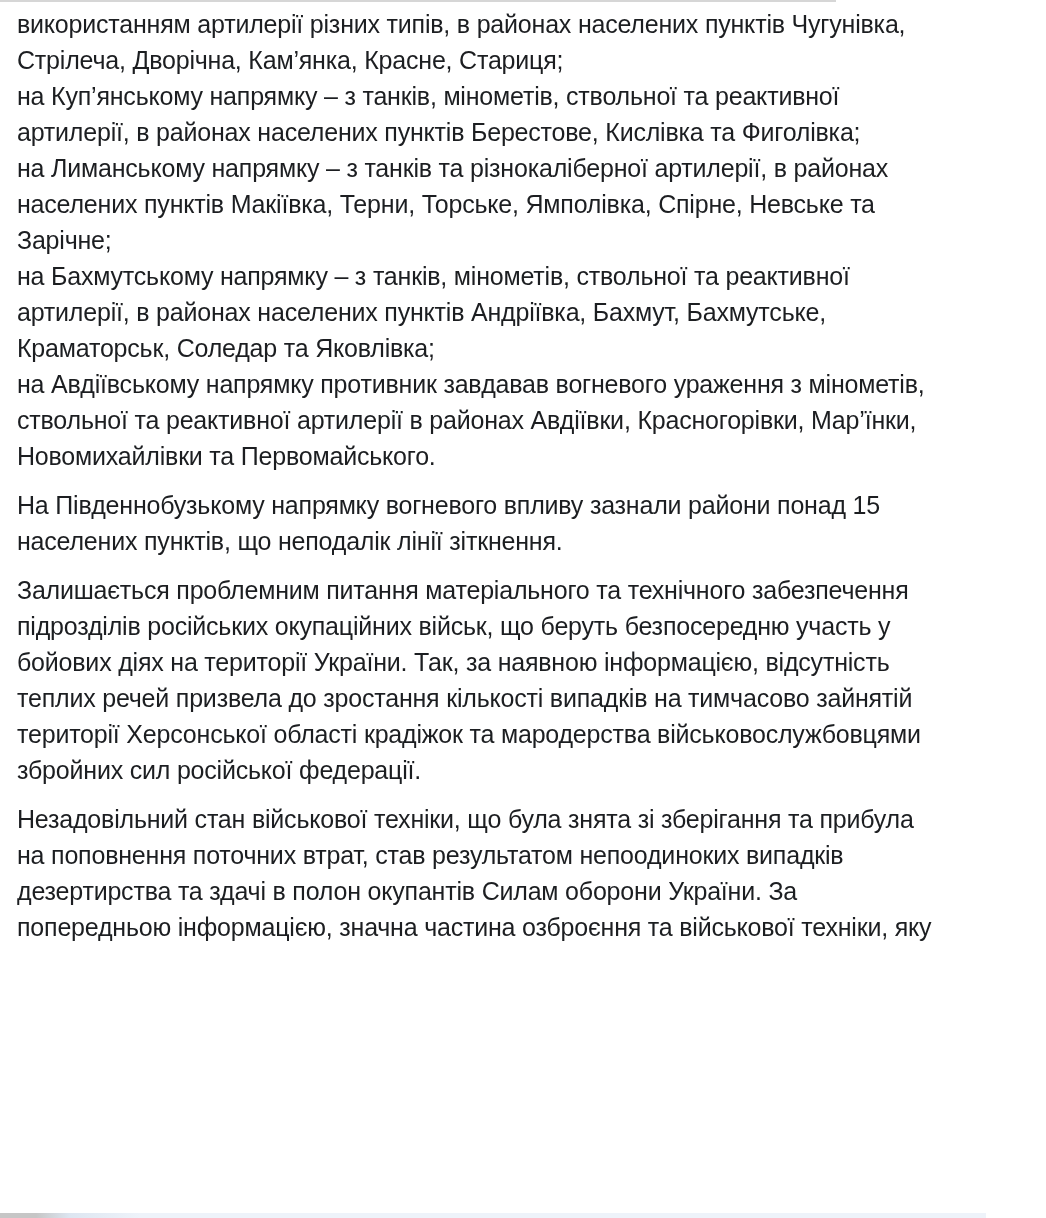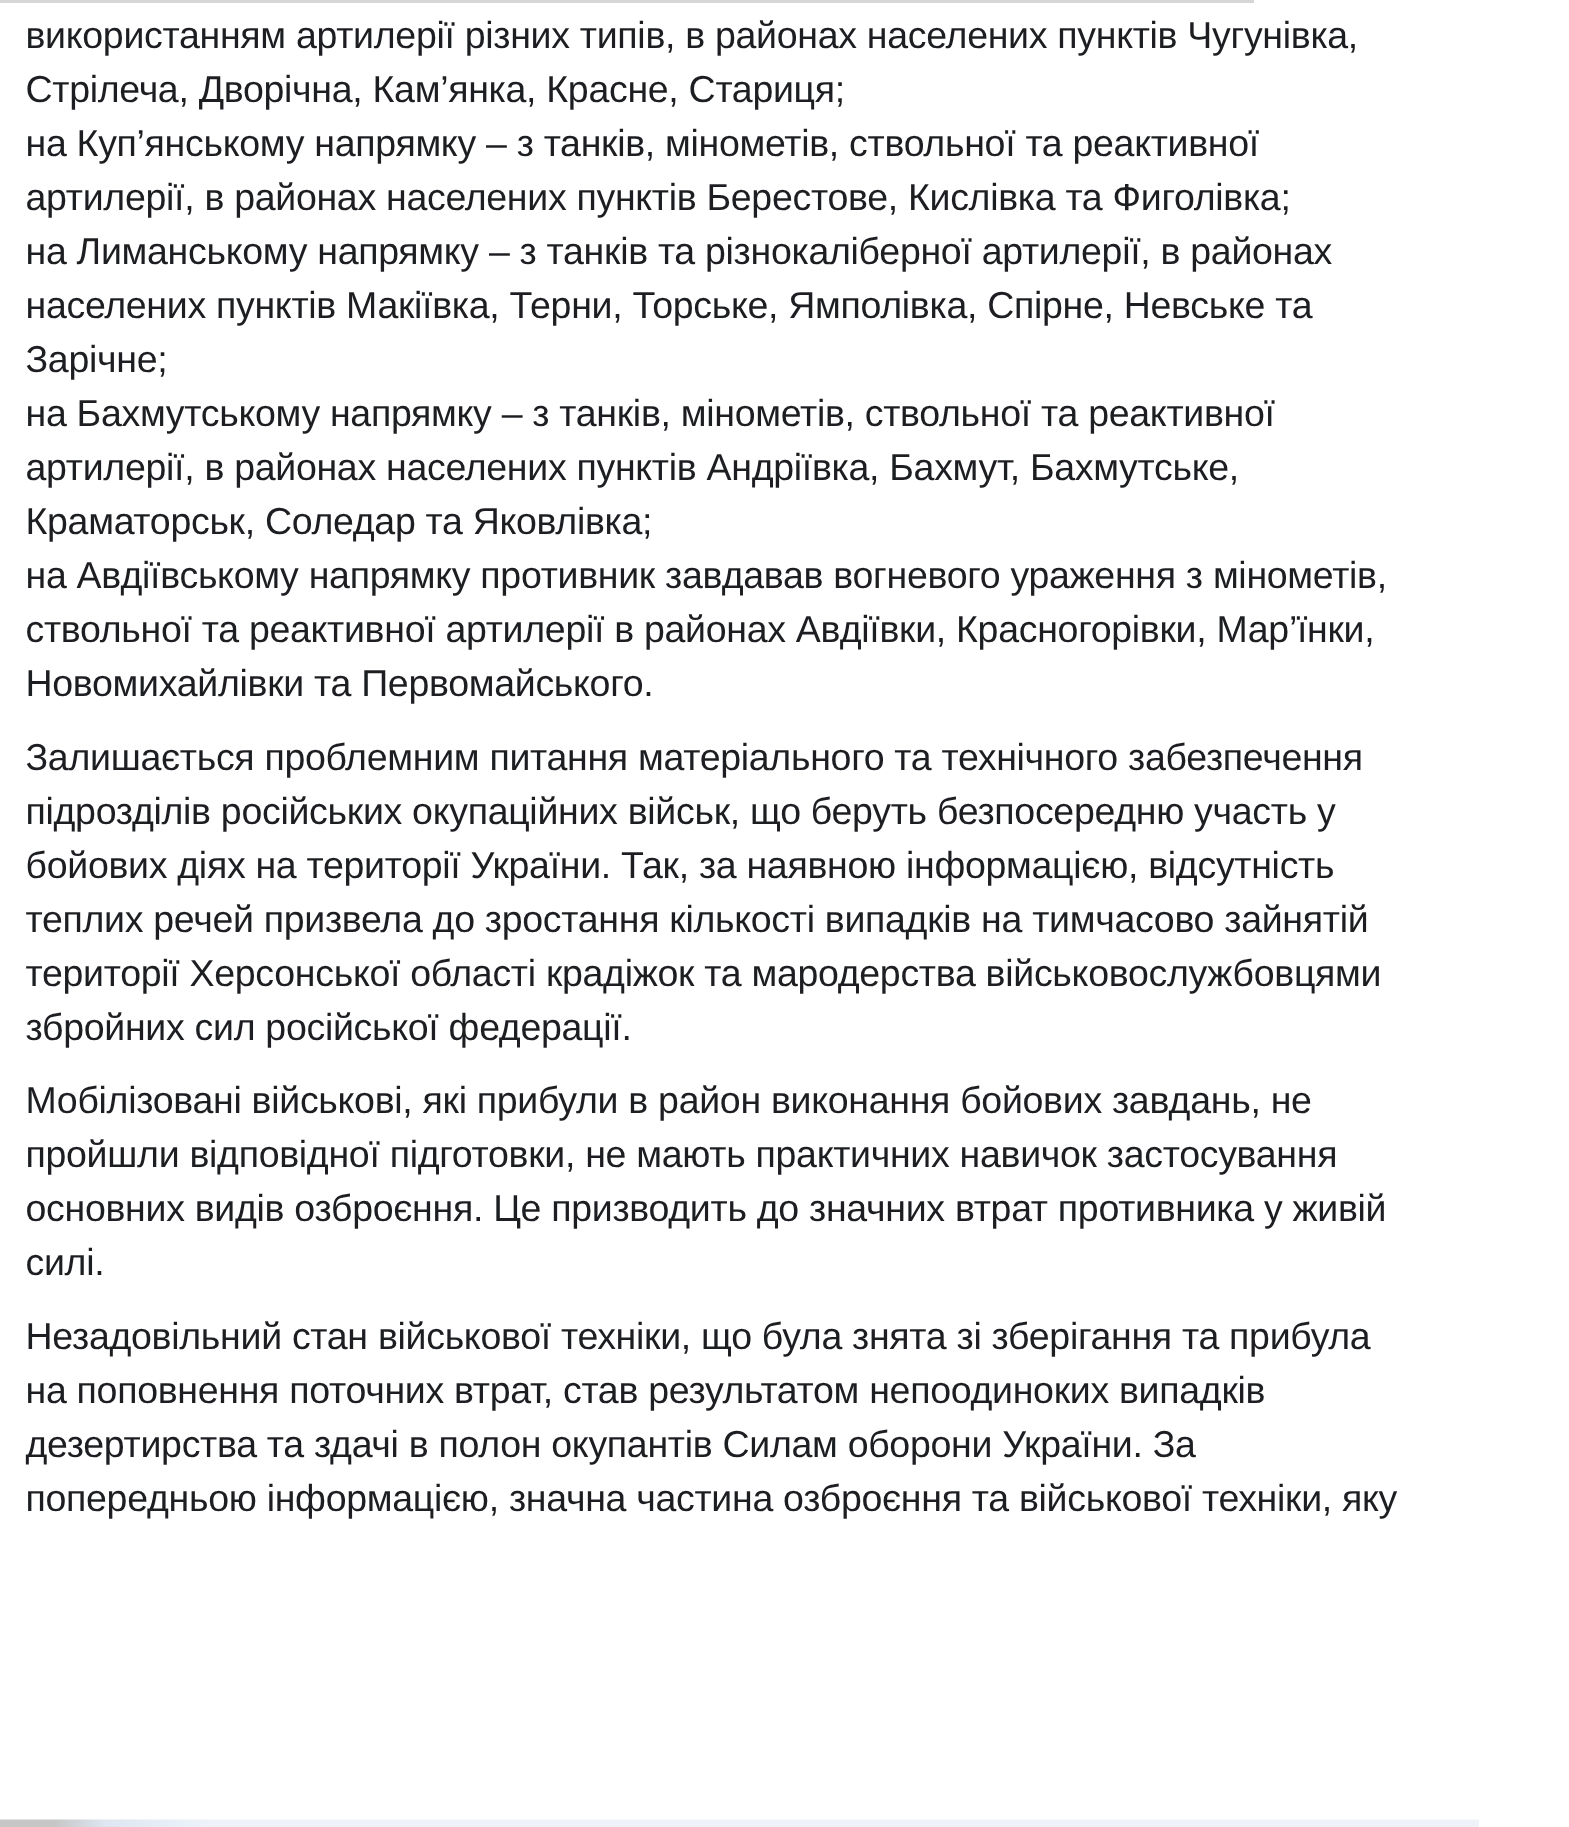--- a/index.html
+++ b/index.html
@@ -76,29 +76,27 @@
 артилерії, в районах населених пунктів Берестове, Кислівка та Фиголівка;
 на Лиманському напрямку – з танків та різнокаліберної артилерії, в районах
 населених пунктів Макіївка, Терни, Торське, Ямполівка, Спірне, Невське та
 Зарічне;
 на Бахмутському напрямку – з танків, мінометів, ствольної та реактивної
 артилерії, в районах населених пунктів Андріївка, Бахмут, Бахмутське,
 Краматорськ, Соледар та Яковлівка;
 на Авдіївському напрямку противник завдавав вогневого ураження з мінометів,
 ствольної та реактивної артилерії в районах Авдіївки, Красногорівки, Мар’їнки,
 Новомихайлівки та Первомайського.</div>
+      <div class="para">На Південнобузькому напрямку вогневого впливу зазнали райони понад 15
+населених пунктів, що неподалік лінії зіткнення.</div>
       <div class="para">Залишається проблемним питання матеріального та технічного забезпечення
 підрозділів російських окупаційних військ, що беруть безпосередню участь у
 бойових діях на території України. Так, за наявною інформацією, відсутність
 теплих речей призвела до зростання кількості випадків на тимчасово зайнятій
 території Херсонської області крадіжок та мародерства військовослужбовцями
 збройних сил російської федерації.</div>
-      <div class="para">Мобілізовані військові, які прибули в район виконання бойових завдань, не
-пройшли відповідної підготовки, не мають практичних навичок застосування
-основних видів озброєння. Це призводить до значних втрат противника у живій
-силі.</div>
       <div class="para">Незадовільний стан військової техніки, що була знята зі зберігання та прибула
 на поповнення поточних втрат, став результатом непоодиноких випадків
 дезертирства та здачі в полон окупантів Силам оборони України. За
 попередньою інформацією, значна частина озброєння та військової техніки, яку</div>
     </div>
   <div class="bottom-media-edge"></div>
 </div>
 
 </body></html>

